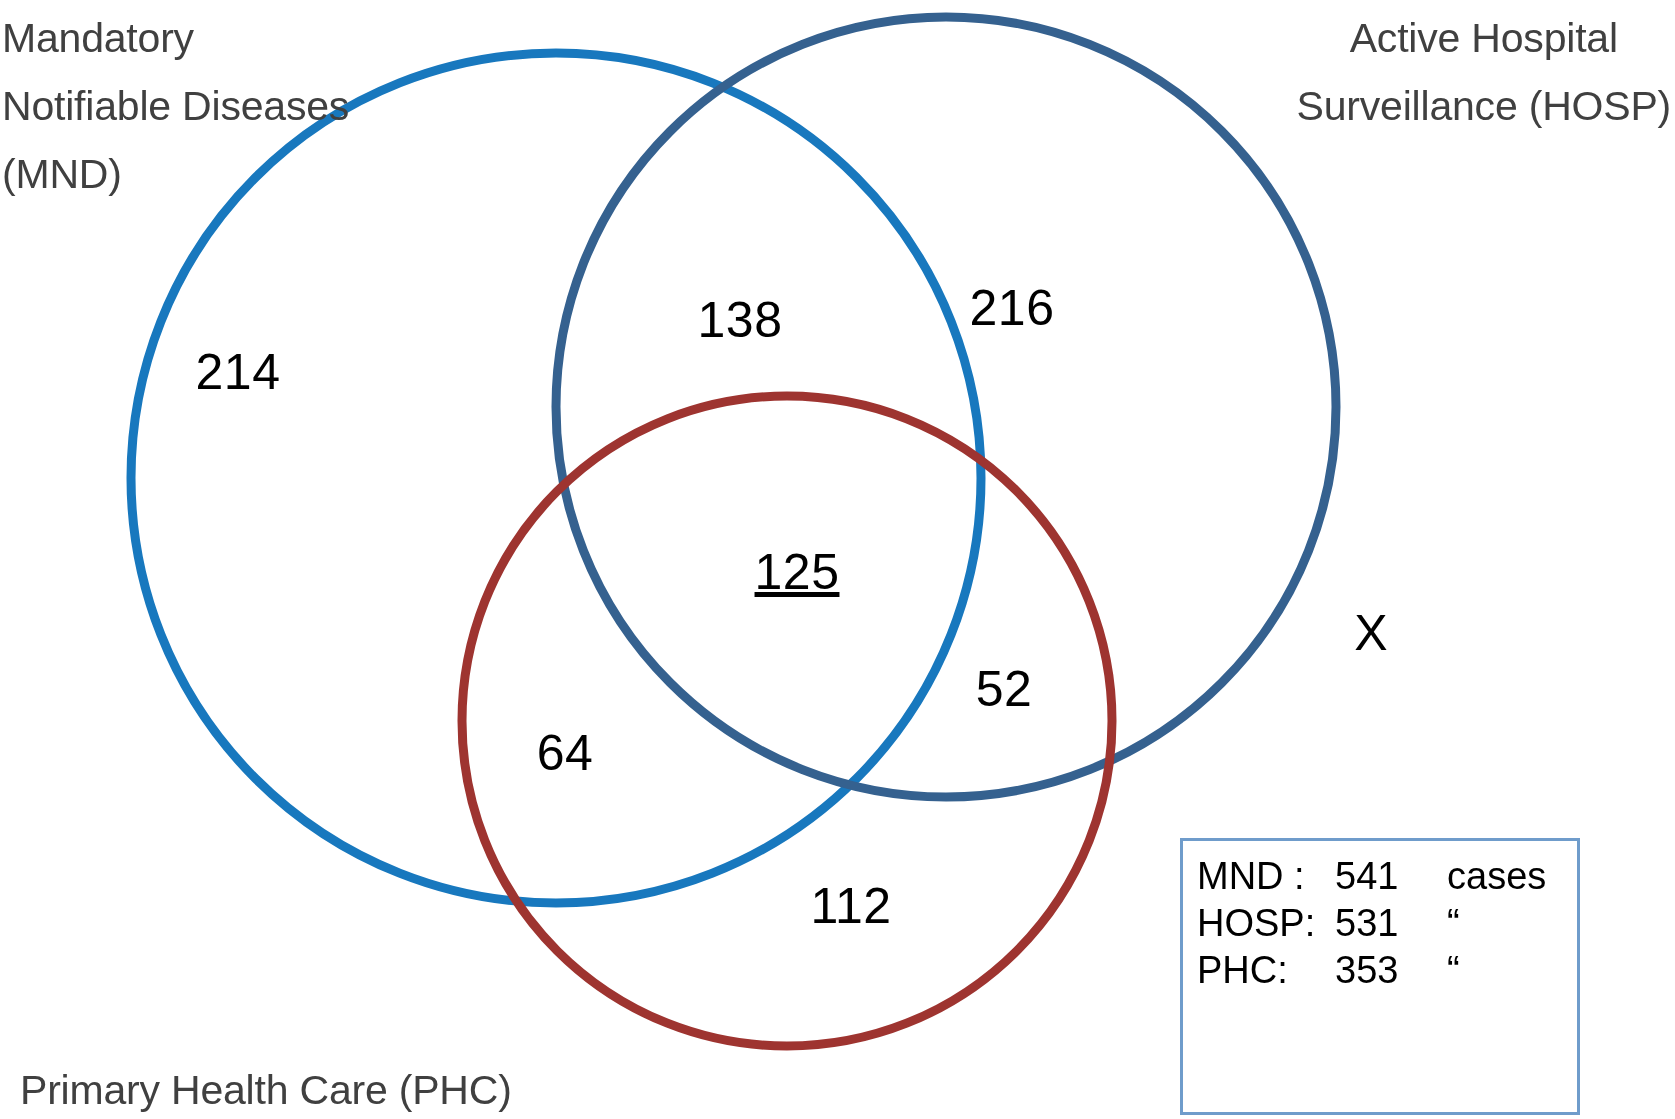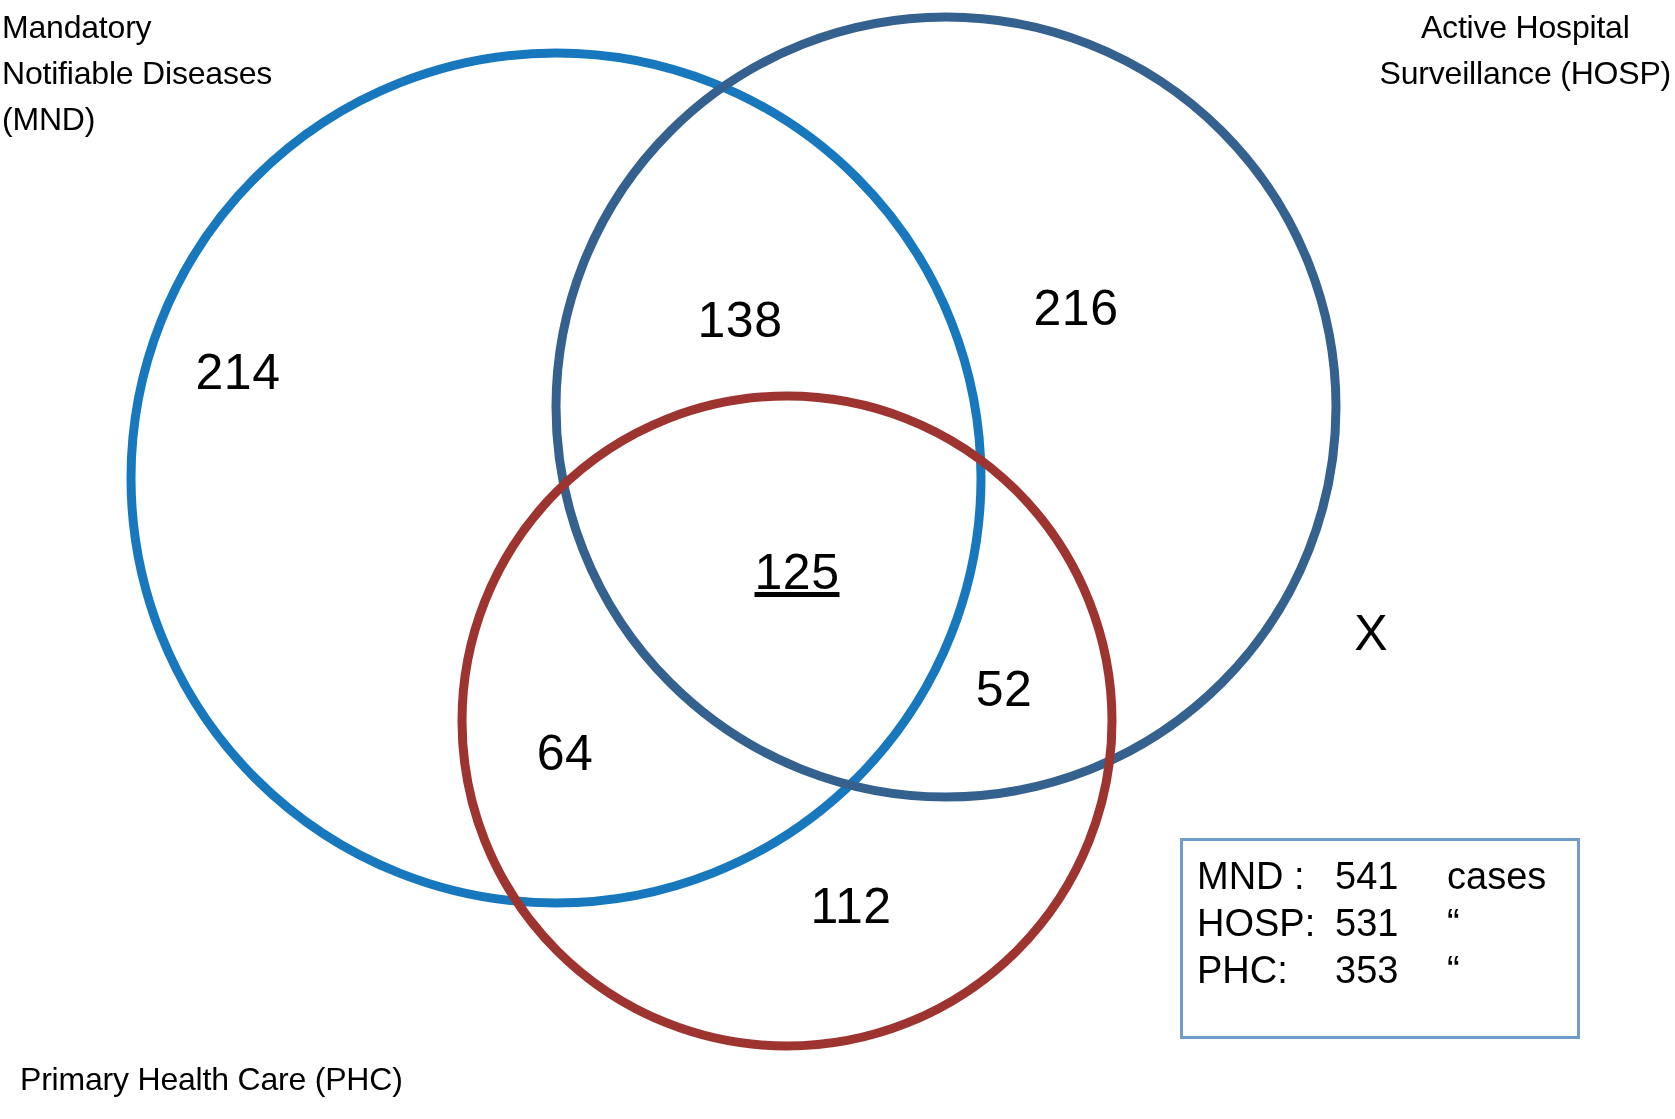--- a/index.html
+++ b/index.html
@@ -18,63 +18,63 @@
   }
   #venn-svg {
     position: absolute;
     left: 0;
     top: 0;
     width: 1675px;
     height: 1119px;
   }
   .set-label {
     position: absolute;
-    font-size: 32px;
-    line-height: 46px;
-    color: #000000;
+    font-size: 41px;
+    line-height: 68px;
+    color: #404040;
     white-space: pre-line;
     letter-spacing: -0.2px;
   }
   #label-mnd  { left: 2px;    top: 4px;    text-align: left; }
   #label-hosp { right: 4px;   top: 4px;    text-align: center; }
   #label-phc  { left: 20px;    top: 1056px; white-space: nowrap; }
 
   .count {
     position: absolute;
     font-size: 50px;
     line-height: 50px;
     color: #000000;
     transform: translate(-50%, -50%);
     letter-spacing: 0.5px;
   }
 
   #count-mnd-only  { left: 238px;  top: 372px; }
   #count-mnd-hosp  { left: 740px;  top: 320px; }
-  #count-hosp-only { left: 1076px; top: 308px; }
+  #count-hosp-only { left: 1012px; top: 308px; }
   #count-all-three { left: 797px;  top: 572px; text-decoration: underline; }
   #count-hosp-phc  { left: 1004px; top: 689px; }
   #count-mnd-phc   { left: 565px;  top: 753px; }
   #count-phc-only  { left: 851px;  top: 906px; }
 
   #marker-x {
     position: absolute;
     left: 1371px;
     top: 633px;
     font-size: 50px;
     line-height: 50px;
     transform: translate(-50%, -50%);
     color: #000000;
   }
 
   #legend-box {
     position: absolute;
     left: 1180px;
     top: 838px;
     width: 400px;
-    height: 201px;
+    height: 277px;
     box-sizing: border-box;
     border: 3px solid #6f9ccb;
     background: #ffffff;
     padding: 12px 0 0 14px;
   }
   .legend-row {
     display: flex;
     align-items: baseline;
     font-size: 38px;
     line-height: 47px;

